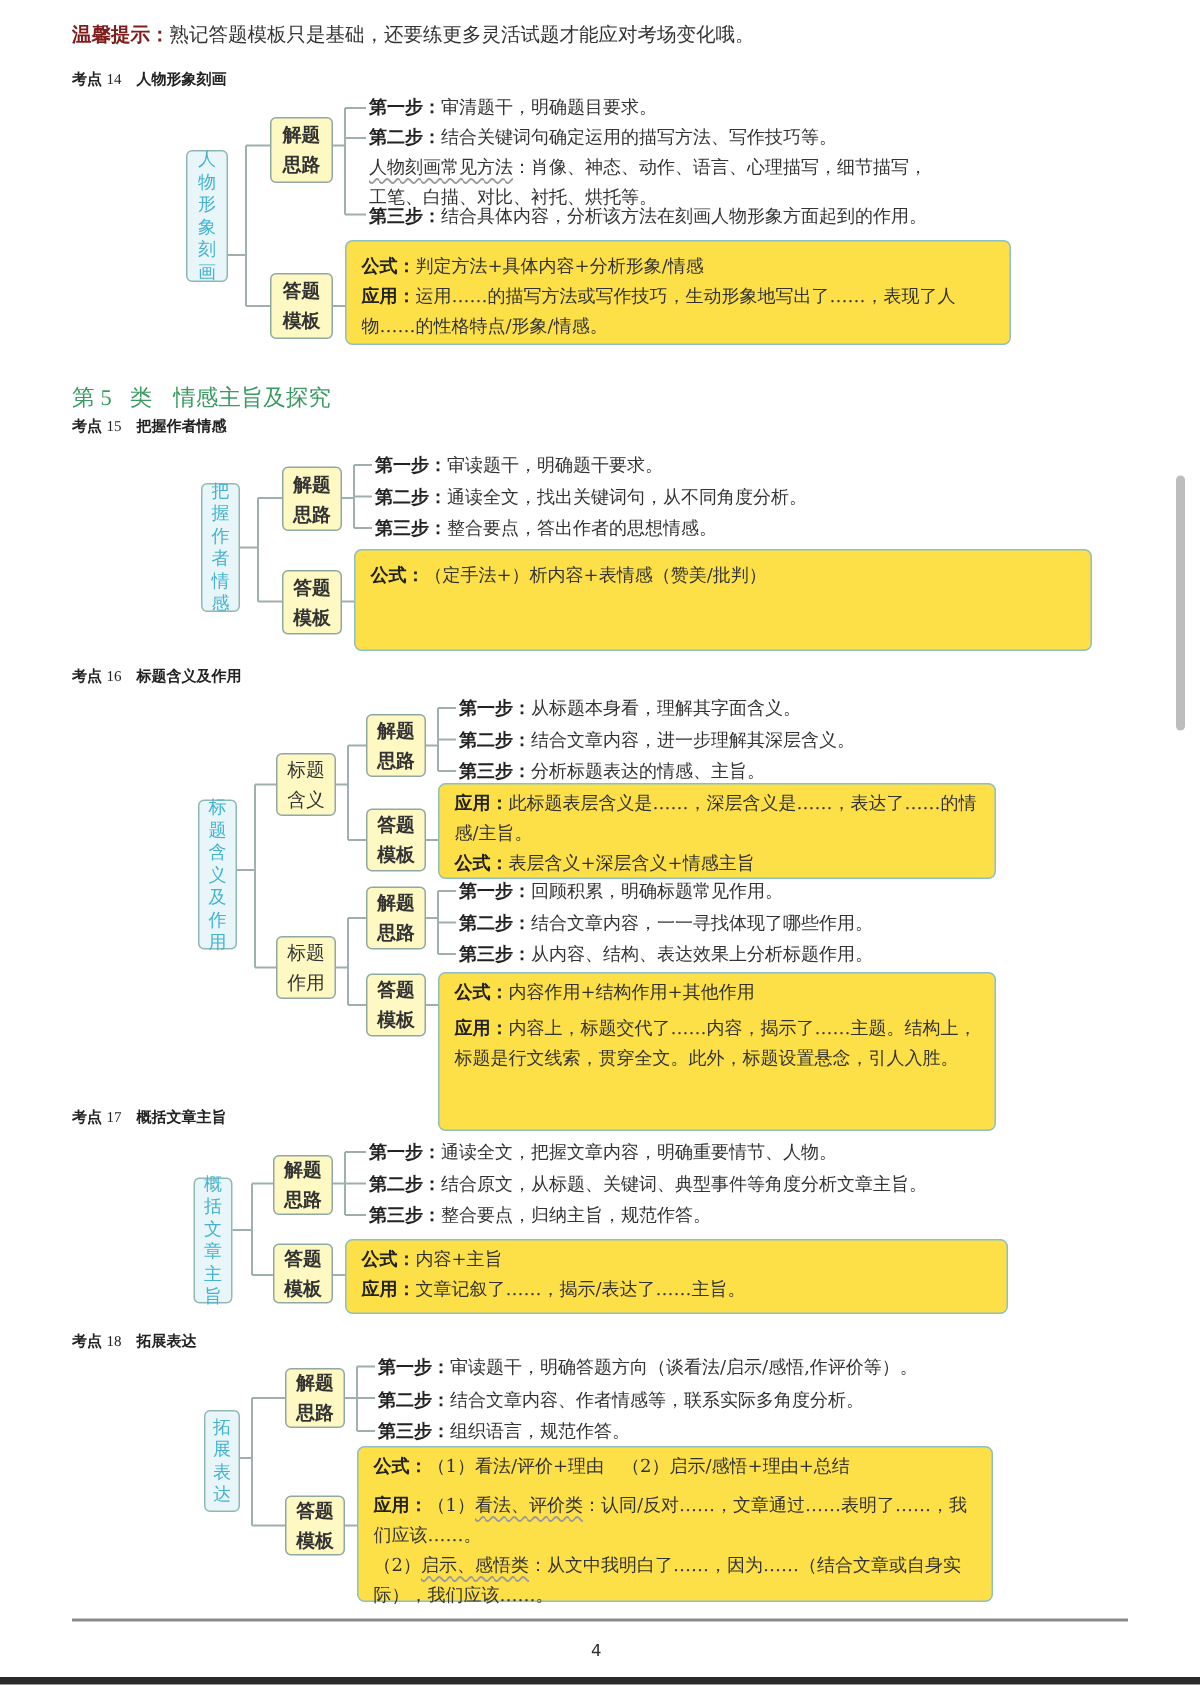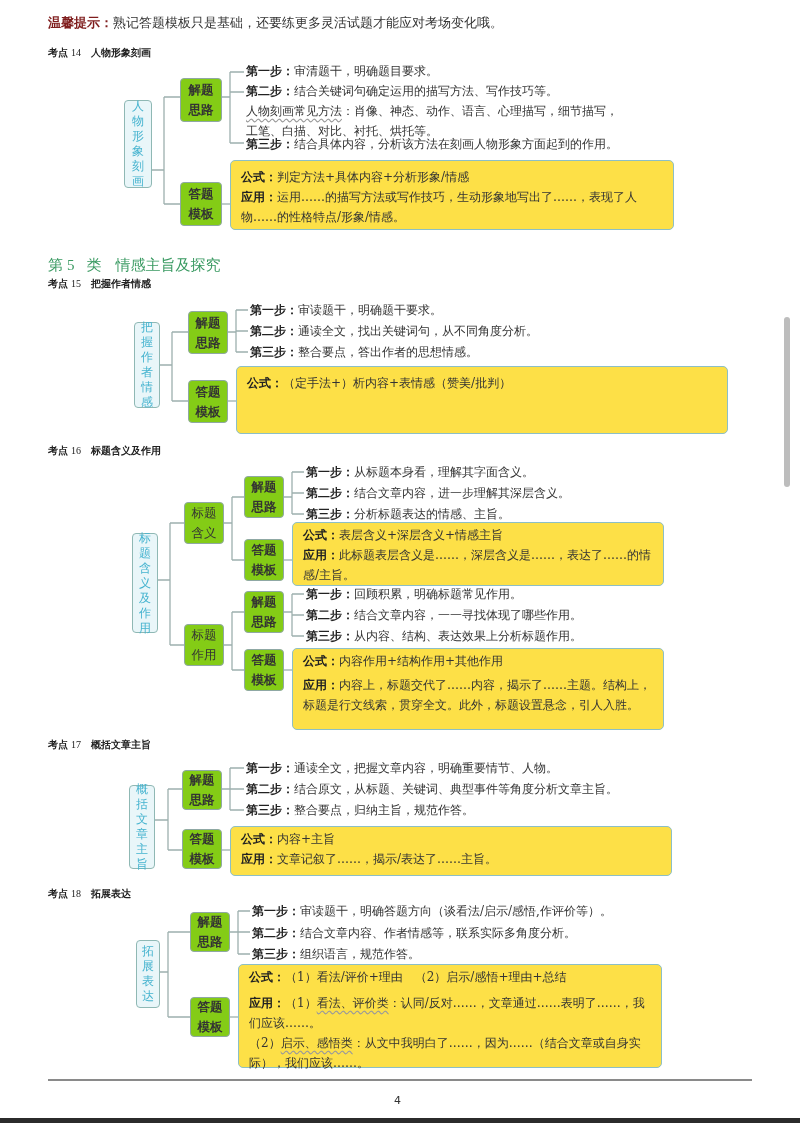--- a/index.html
+++ b/index.html
@@ -8,21 +8,21 @@
   .abs{position:absolute;}
   .tip{left:48px;top:14px;font-size:13px;color:#333;white-space:nowrap;}
   .tip b{font-family:"DejaVu Sans","Liberation Sans",sans-serif;font-weight:bold;color:#7f1d1d;}
   .kd{font-family:"DejaVu Sans","Liberation Sans",sans-serif;font-size:10px;font-weight:bold;color:#222;white-space:nowrap;}
   .kd .num{font-family:"Liberation Serif",serif;font-weight:normal;margin:0 10px 0 3px;}
   .cat{font-family:"DejaVu Sans","Liberation Sans",sans-serif;font-size:15px;color:#3a9a62;white-space:nowrap;}
   .cat .num{font-family:"Liberation Serif",serif;margin:0 12px 0 4px;}
   .root{border:1.5px solid #8fb8b4;border-radius:4px;background:#e9f6f9;color:#45b3cf;
         font-family:"DejaVu Sans","Liberation Sans",sans-serif;font-size:12px;
         display:flex;flex-direction:column;align-items:center;justify-content:center;line-height:15px;box-sizing:border-box;}
-  .node{border:1.5px solid #8fa8a4;border-radius:4px;background:#84cc16;color:#333;
+  .node{border:1.5px solid #8fa8a4;border-radius:4px;background:#fef9c3;color:#333;
         font-family:"DejaVu Sans","Liberation Sans",sans-serif;font-size:12.5px;font-weight:bold;
         display:flex;flex-direction:column;align-items:center;justify-content:center;line-height:20px;box-sizing:border-box;}
   .node.sub{font-weight:normal;}
   .step{font-size:12px;white-space:nowrap;color:#333;}
   .step b{font-family:"DejaVu Sans","Liberation Sans",sans-serif;font-weight:bold;color:#222;}
   .tpl{border:1.5px solid #8cbfc6;border-radius:5px;background:#fde047;box-sizing:border-box;
        padding:6px 10px;font-size:12px;line-height:20px;color:#333;}
   .tpl b{font-family:"DejaVu Sans","Liberation Sans",sans-serif;font-weight:bold;color:#222;}
   .tpl p{margin:0;}
   .wavy{text-decoration:underline wavy #9a9a9a;text-underline-offset:3px;}
@@ -159,29 +159,29 @@
 <div class="abs node" style="left:244px;top:649px;width:40px;height:42px;">
     <span>答题</span>
     <span>模板</span>
   </div>
 
 <div class="abs step" style="left:306px;top:464px;"><b>第一步：</b><span>从标题本身看，理解其字面含义。</span></div>
 <div class="abs step" style="left:306px;top:485px;"><b>第二步：</b><span>结合文章内容，进一步理解其深层含义。</span></div>
 <div class="abs step" style="left:306px;top:506px;"><b>第三步：</b><span>分析标题表达的情感、主旨。</span></div>
 
 <div class="abs tpl" style="left:292px;top:522px;width:372px;height:64px;padding-top:2px;">
+  <p><b>应用：</b><span>此标题表层含义是……，深层含义是……，表达了……的情感/主旨。</span></p>
   <p><b>公式：</b><span>表层含义+深层含义+情感主旨</span></p>
-  <p><b>应用：</b><span>此标题表层含义是……，深层含义是……，表达了……的情感/主旨。</span></p>
 </div>
 
 <div class="abs step" style="left:306px;top:586px;"><b>第一步：</b><span>回顾积累，明确标题常见作用。</span></div>
 <div class="abs step" style="left:306px;top:607px;"><b>第二步：</b><span>结合文章内容，一一寻找体现了哪些作用。</span></div>
 <div class="abs step" style="left:306px;top:628px;"><b>第三步：</b><span>从内容、结构、表达效果上分析标题作用。</span></div>
 
-<div class="abs tpl" style="left:292px;top:648px;width:372px;height:82px;padding-top:2px;">
+<div class="abs tpl" style="left:292px;top:648px;width:372px;height:106px;padding-top:2px;">
   <p style="margin-bottom:4px"><b>公式：</b><span>内容作用+结构作用+其他作用</span></p>
   <p><b>应用：</b><span>内容上，标题交代了……内容，揭示了……主题。结构上，标题是行文线索，贯穿全文。此外，标题设置悬念，引人入胜。</span></p>
 </div>
 
 <div class="abs kd" style="left:48px;top:738px;"><span>考点</span><span class="num">17</span><span>概括文章主旨</span></div>
 
 <div class="abs root" style="left:129px;top:785px;width:26px;height:84px;">
   <span>概</span>
     <span>括</span>
     <span>文</span>

